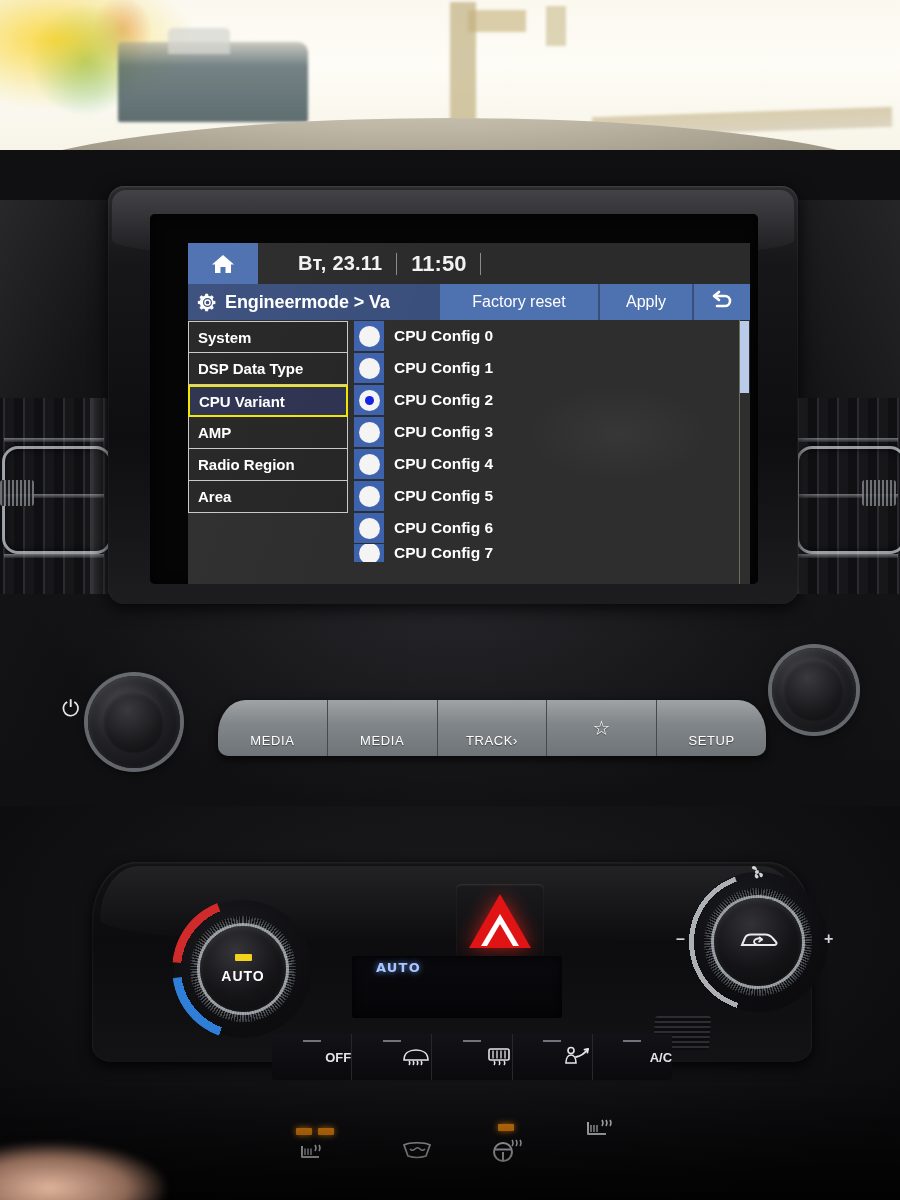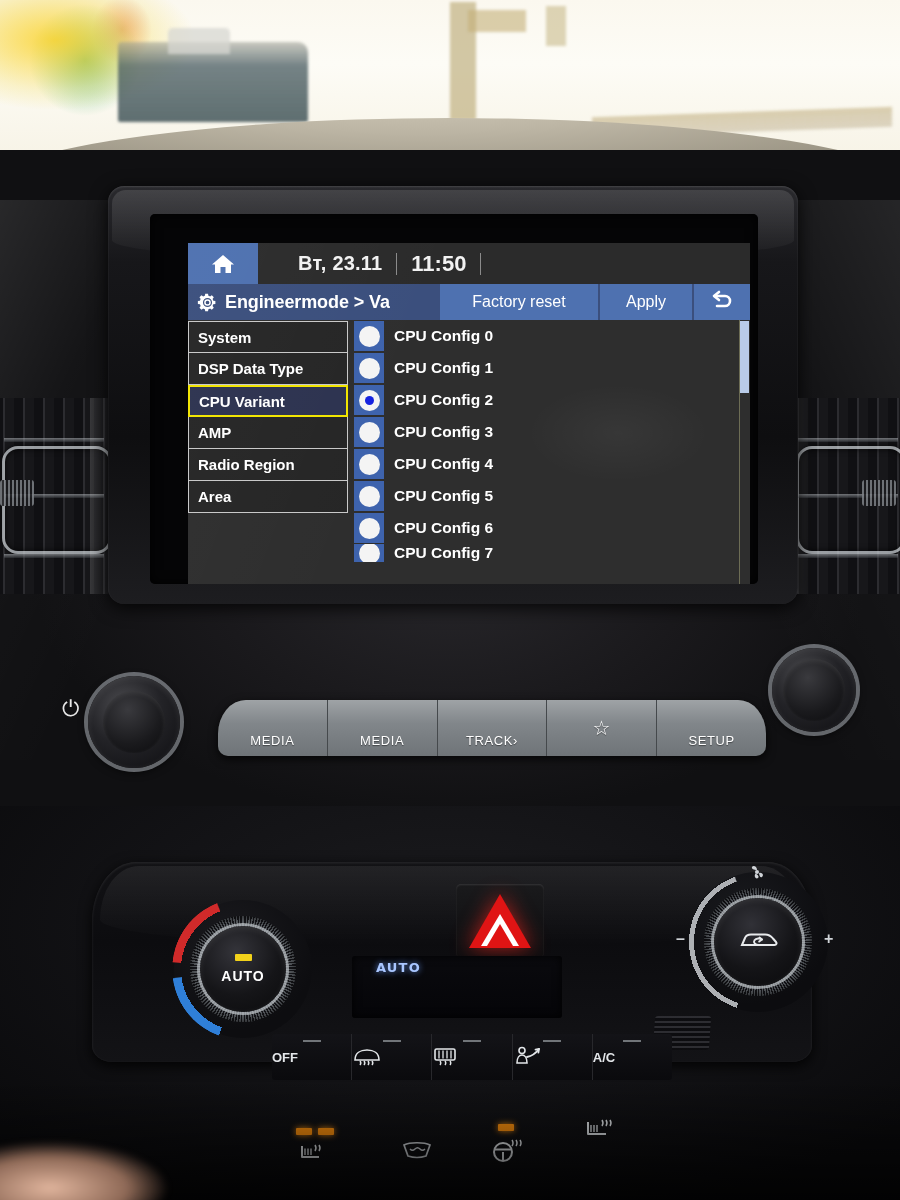--- a/index.html
+++ b/index.html
@@ -625,21 +625,21 @@
     width: 400px; height: 46px;
     display: flex;
     background: linear-gradient(to bottom, #131317 0%, #0a0a0d 100%);
     border-radius: 3px;
   }
   .clim-btn {
     flex: 1;
     position: relative;
     display: flex;
     align-items: center;
-    justify-content: flex-start;
+    justify-content: flex-end;
     color: #e3e6e9;
     font-size: 13px;
     font-weight: bold;
     border-right: 1px solid #28282c;
   }
   .clim-btn:last-child { border-right: none; }
   .clim-btn .tick {
     position: absolute;
     top: 6px; left: 50%;
     transform: translateX(-50%);

